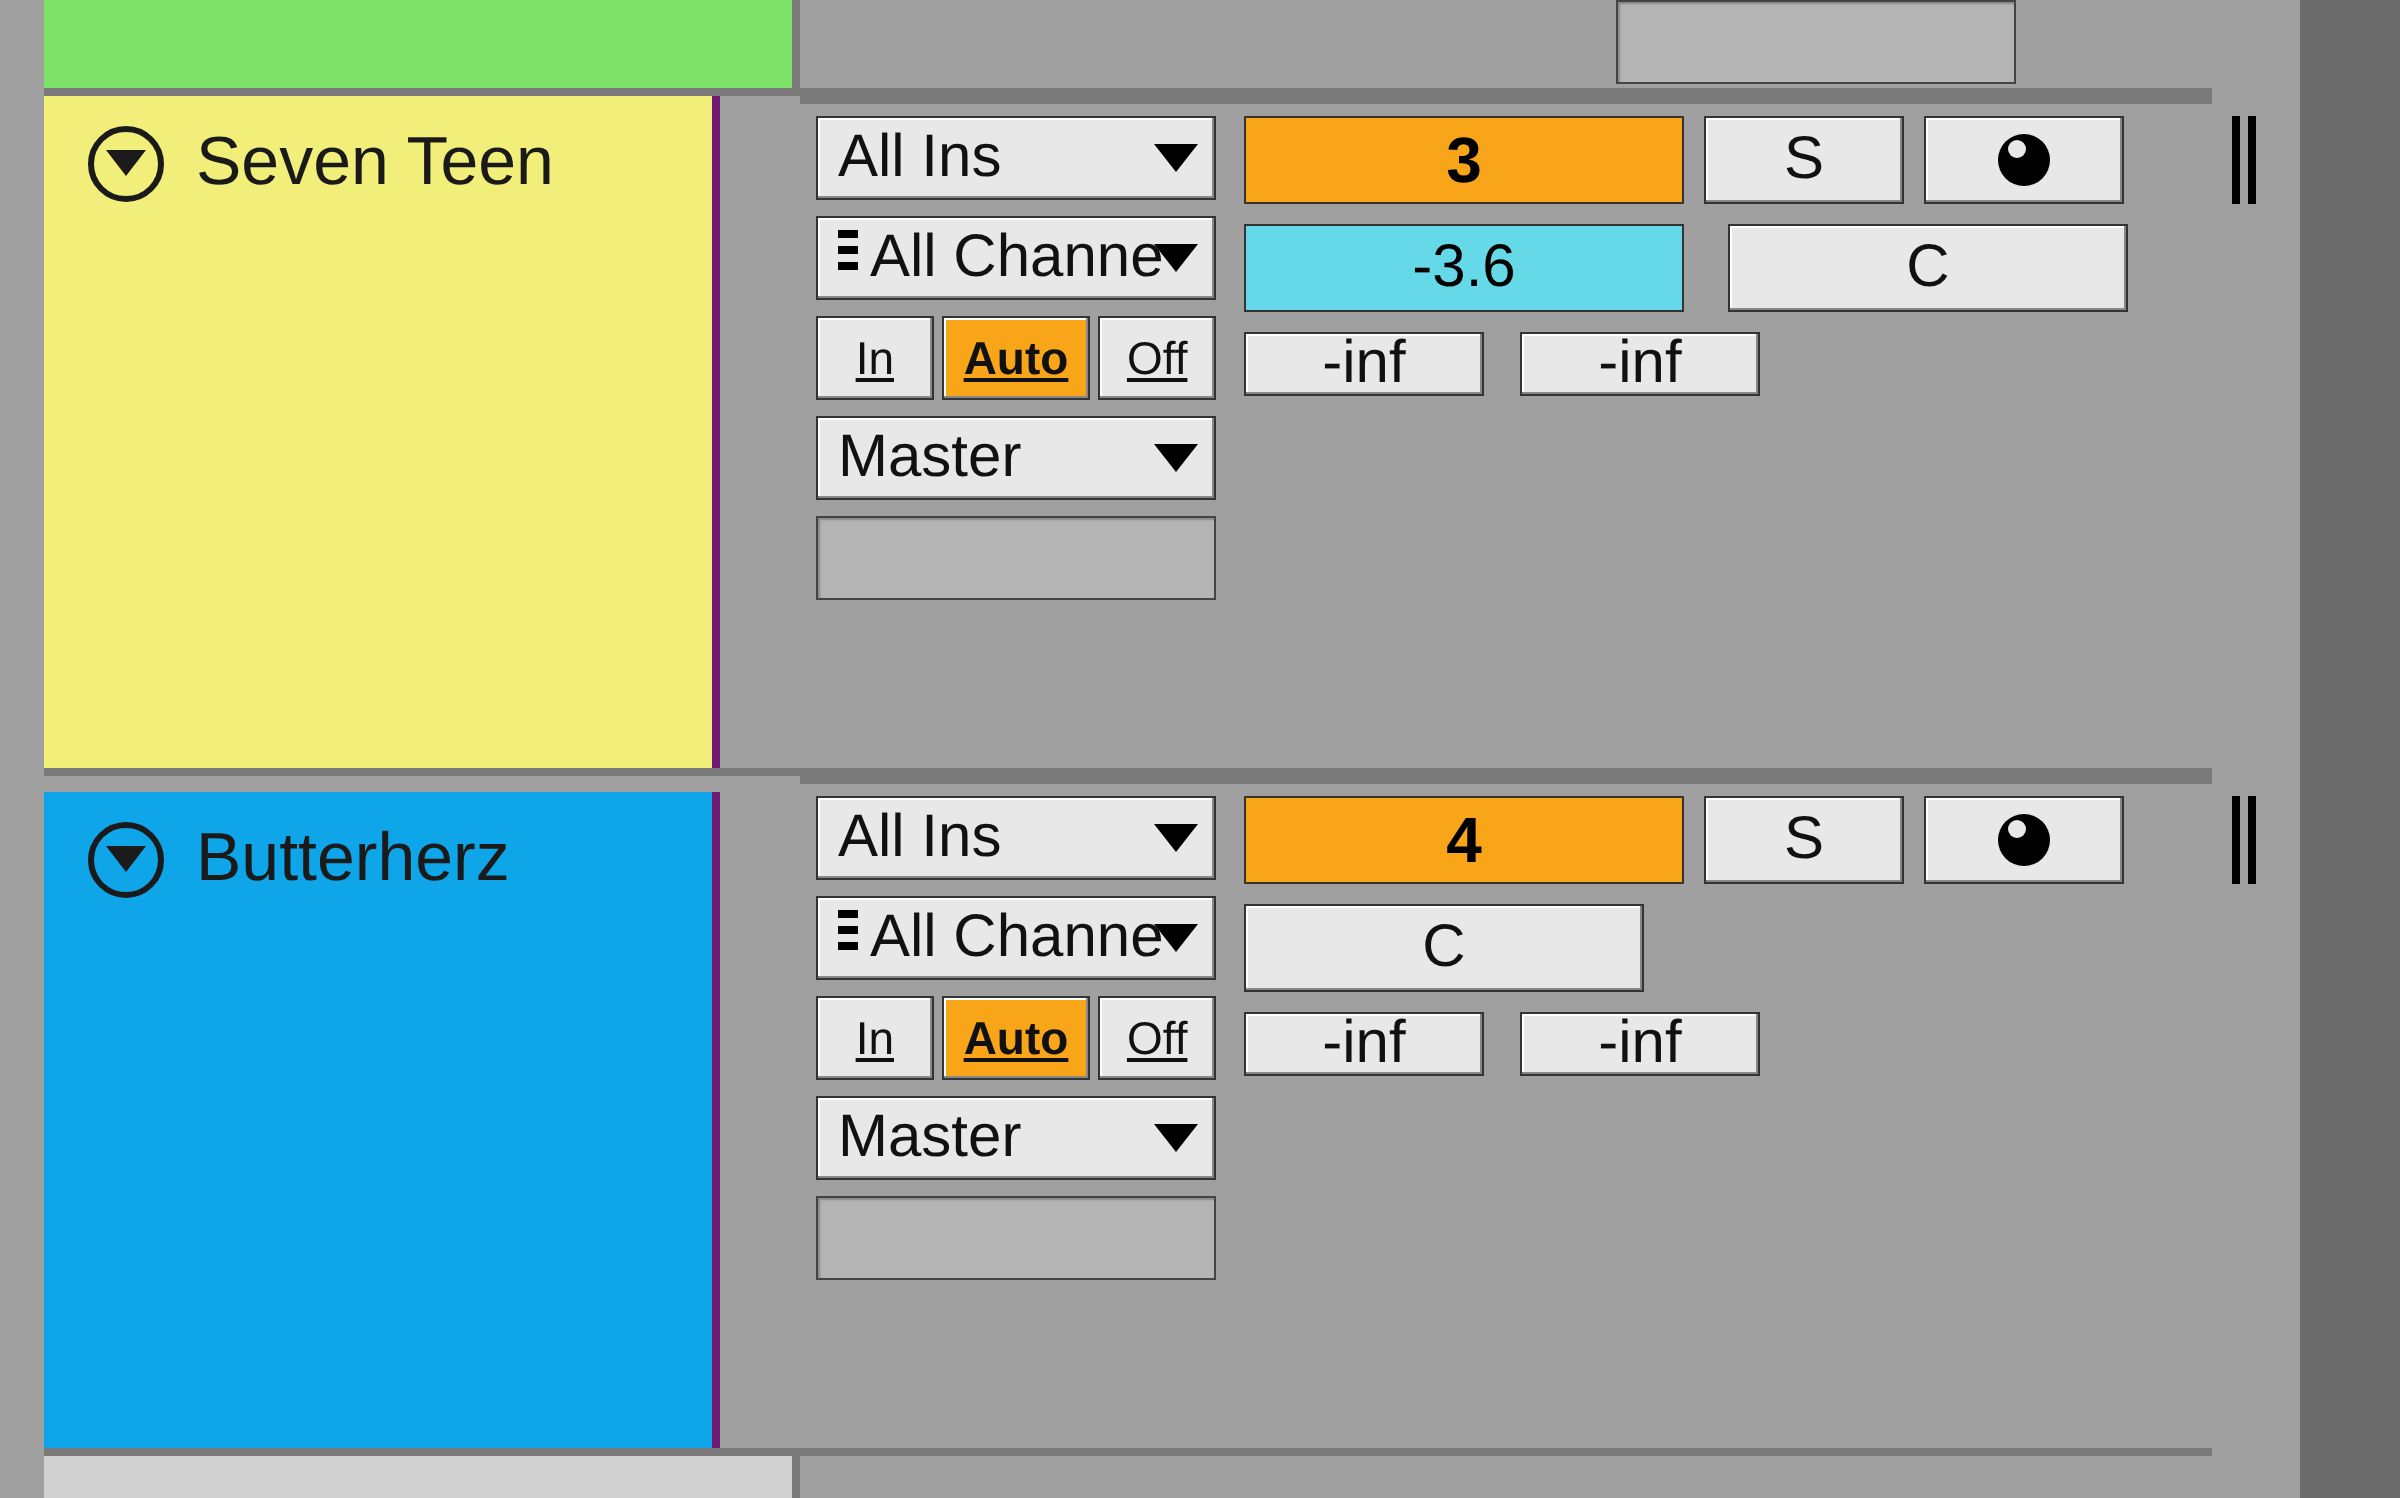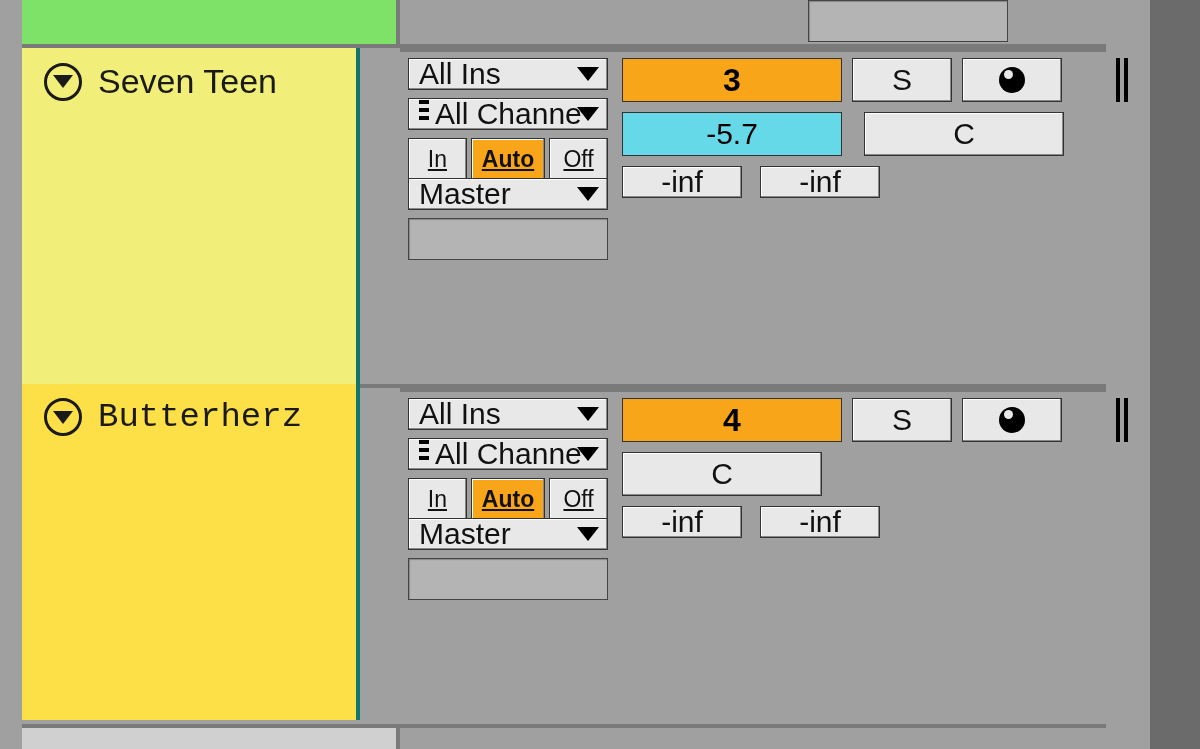--- a/index.html
+++ b/index.html
@@ -55,21 +55,21 @@
     position: absolute;
     left: 22px; right: 94px;
     border-bottom: 4px solid #7a7a7a;
     height: 0;
   }
 
   
   .track-name {
     position: absolute;
     left: 22px; width: 338px;
-    border-right: 4px solid #0f766e;
+    border-right: 4px solid #701a75;
   }
   .track-name .hdr {
     display: flex;
     align-items: center;
     gap: 16px;
     padding: 14px 18px 0 22px;
     font-size: 34px;
     color: #1a1a1a;
     font-weight: 500;
   }
@@ -133,21 +133,21 @@
     color:#000;
   }
   .empty-slot {
     background: #b4b4b4;
     border: 1px solid #444;
     box-shadow: inset 1px 1px 1px #888;
   }
 
   
   .io-stack { position:absolute; left:408px; width:200px; }
-  .io-stack > * { margin-bottom: 8px; height: 32px; }
+  .io-stack > * { margin-bottom: 8px; height: 42px; }
 
   .monitor-row { display:flex; gap:4px; }
   .monitor-row .btn { flex:1 1 0; height:42px; font-size:23px;text-decoration:underline; }
 
   
   .mixer-area { position:absolute; left: 622px; width: 480px; }
   .mixer-row1 { display:flex; gap:10px; margin-bottom:10px; }
   .mixer-row1 > * { height: 44px; }
   .mixer-row1 .track-arm { width: 220px; }
   .mixer-row1 .solo { width: 100px; }
@@ -279,39 +279,39 @@
       </div>
       <div class="btn solo">
         <span>S</span>
       </div>
       <div class="btn rec">
         <div class="disc"></div>
       </div>
     </div>
     <div class="mixer-row2">
       <div class="val-cyan">
-        <span>-5.7</span>
+        <span>-3.6</span>
       </div>
       <div class="btn panC">
         <span>C</span>
       </div>
     </div>
     <div class="mixer-row3">
       <div class="btn">
         <span>-inf</span>
       </div>
       <div class="btn">
         <span>-inf</span>
       </div>
     </div>
   </div>
 
   <div class="border-bot" style="top:384px;"></div>
 
-  <div class="track-name" style="top:384px; height:336px; background:#fde047;font-family:Liberation Mono, monospace;">
+  <div class="track-name" style="top:396px; height:336px; background:#0ea5e9;">
     <div class="hdr">
       <div class="fold-btn">
         <div class="tri"></div>
       </div>
       <span>Butterherz</span>
     </div>
   </div>
 
   <div class="zone-border-top" style="top:388px;"></div>
 

